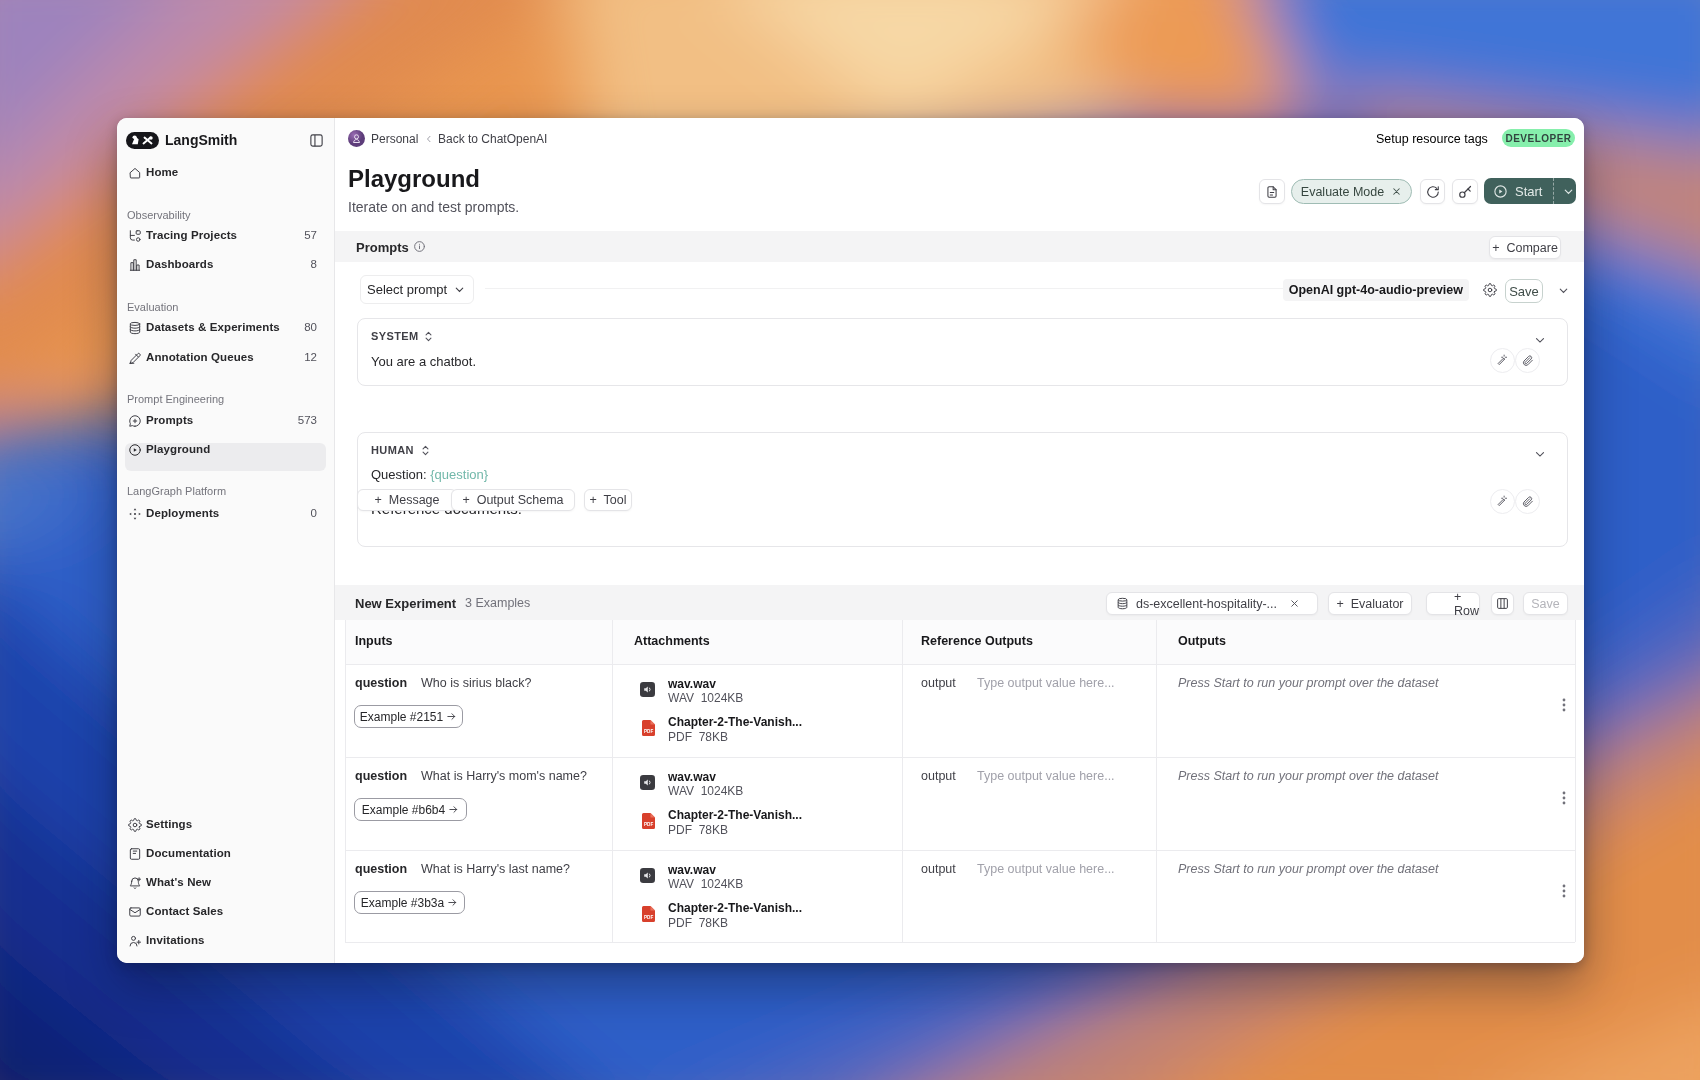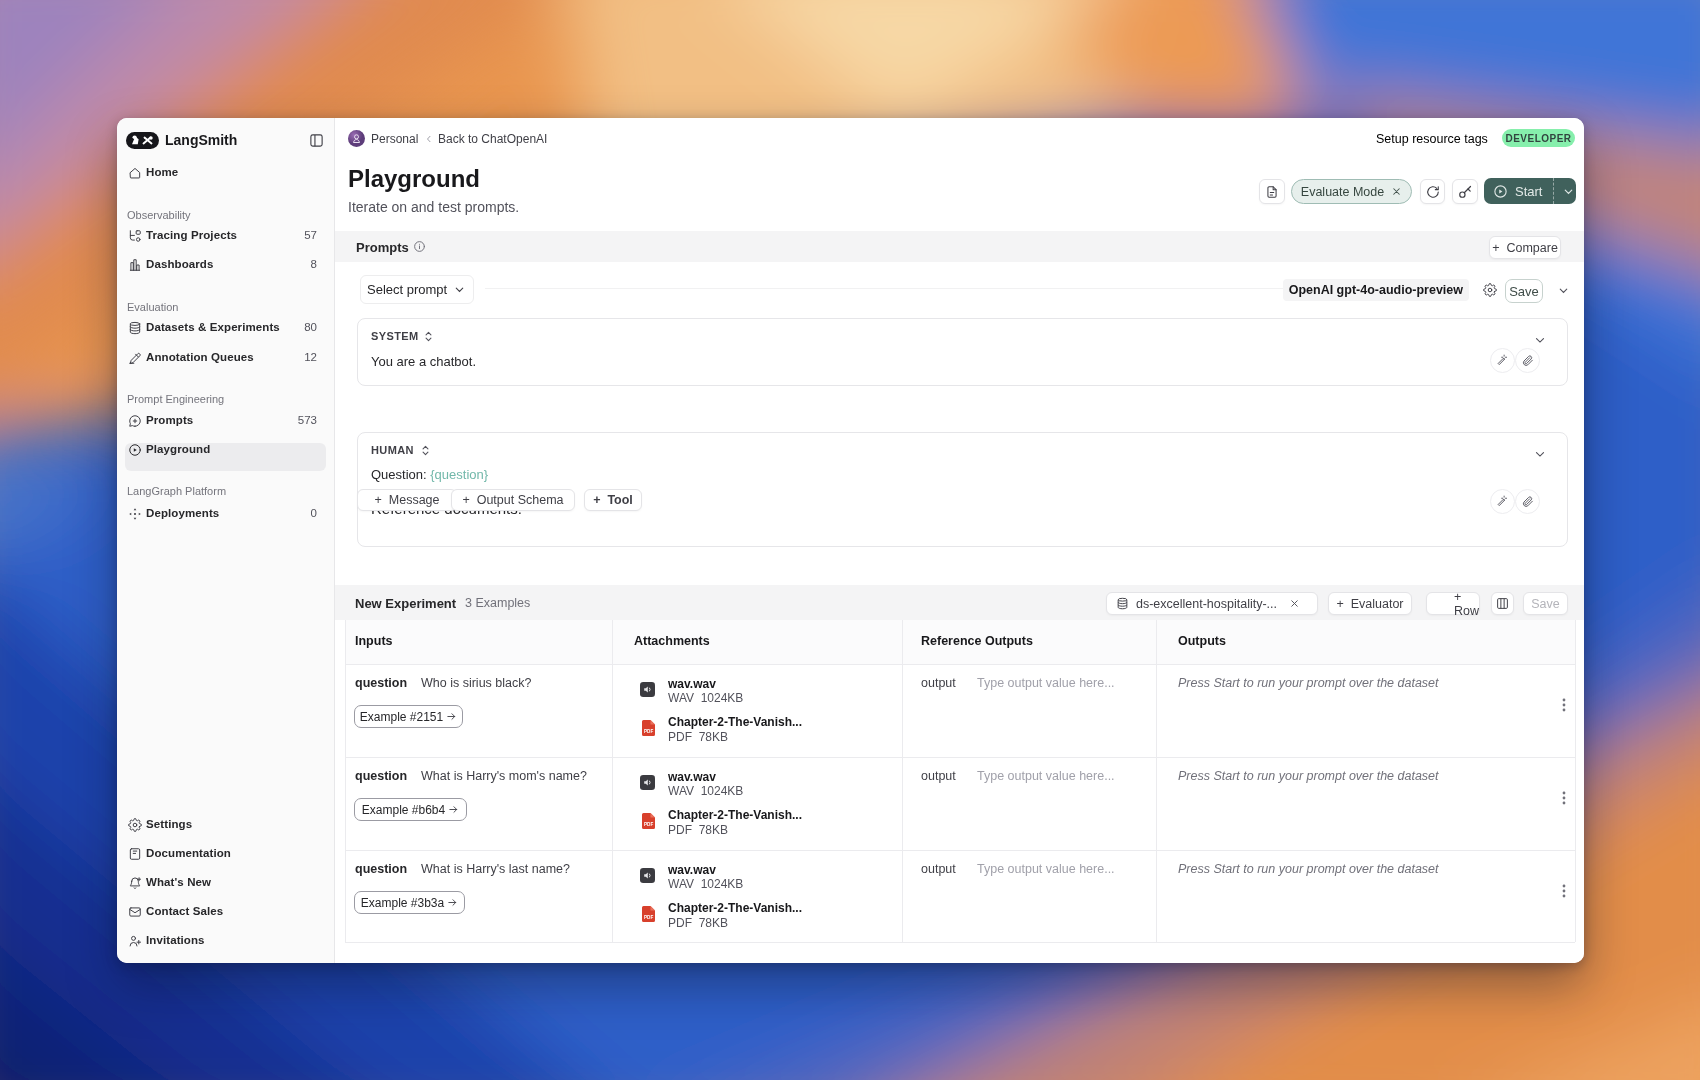--- a/index.html
+++ b/index.html
@@ -330,21 +330,21 @@
           </div>
       <div class="ghostcirc" style="right:27px;top:56px;">
             <svg width="13" height="13" viewBox="0 0 24 24" fill="none" stroke="#52525b" stroke-width="1.7" stroke-linecap="round" stroke-linejoin="round">
               <path d="M21 11.5 12.5 20a5 5 0 0 1-7-7L14 4.5a3.3 3.3 0 0 1 4.7 4.7L10.2 17.7a1.7 1.7 0 0 1-2.4-2.4L16 7"></path>
             </svg>
           </div>
     </div>
 
     <div class="btn" style="left:22px;top:371px;width:100px;height:22px;font-weight:500;">+&nbsp; Message</div>
     <div class="btn" style="left:116px;top:371px;width:124px;height:22px;font-weight:500;">+&nbsp; Output Schema</div>
-    <div class="btn" style="left:249px;top:371px;width:58px;height:22px;font-weight:700;">+&nbsp; Tool</div>
+    <div class="btn" style="left:249px;top:371px;width:48px;height:22px;font-weight:400;">+&nbsp; Tool</div>
 
     <div class="abs" style="left:0;top:467px;width:1249px;height:35px;background:#f4f4f5;"></div>
     <div class="abs" style="left:20px;top:478px;font-size:13px;font-weight:700;color:#27272a;">New Experiment</div>
     <div class="abs" style="left:130px;top:478px;font-size:12.5px;color:#71717a;white-space:nowrap;">3 Examples</div>
     <div class="btn" style="left:771px;top:474px;width:212px;height:23px;justify-content:flex-start;">
       <svg style="margin-left:9px;flex:none" width="13" height="13" viewBox="0 0 24 24" fill="none" stroke="#3f3f46" stroke-width="1.8">
             <ellipse cx="12" cy="5" rx="8" ry="2.6"></ellipse>
             <path d="M4 5v4.7c0 1.4 3.6 2.6 8 2.6s8-1.2 8-2.6V5"></path>
             <path d="M4 9.7v4.7C4 15.8 7.6 17 12 17s8-1.2 8-2.6V9.7"></path>
             <path d="M4 14.4v4.7c0 1.4 3.6 2.6 8 2.6s8-1.2 8-2.6v-4.7"></path>

